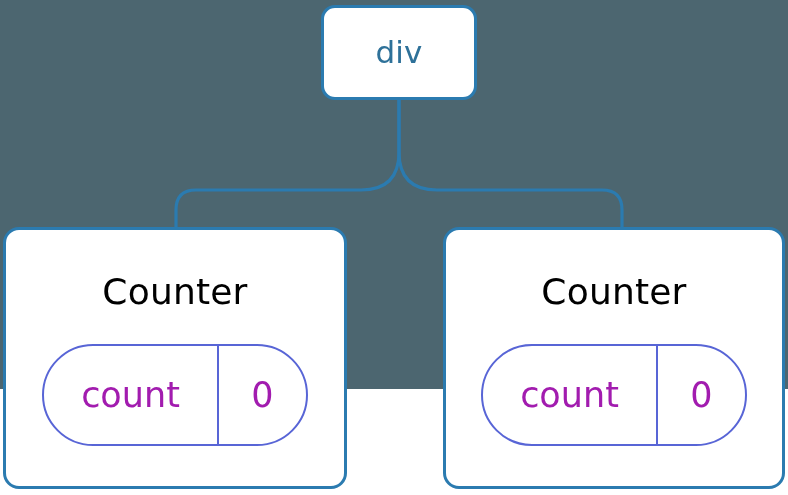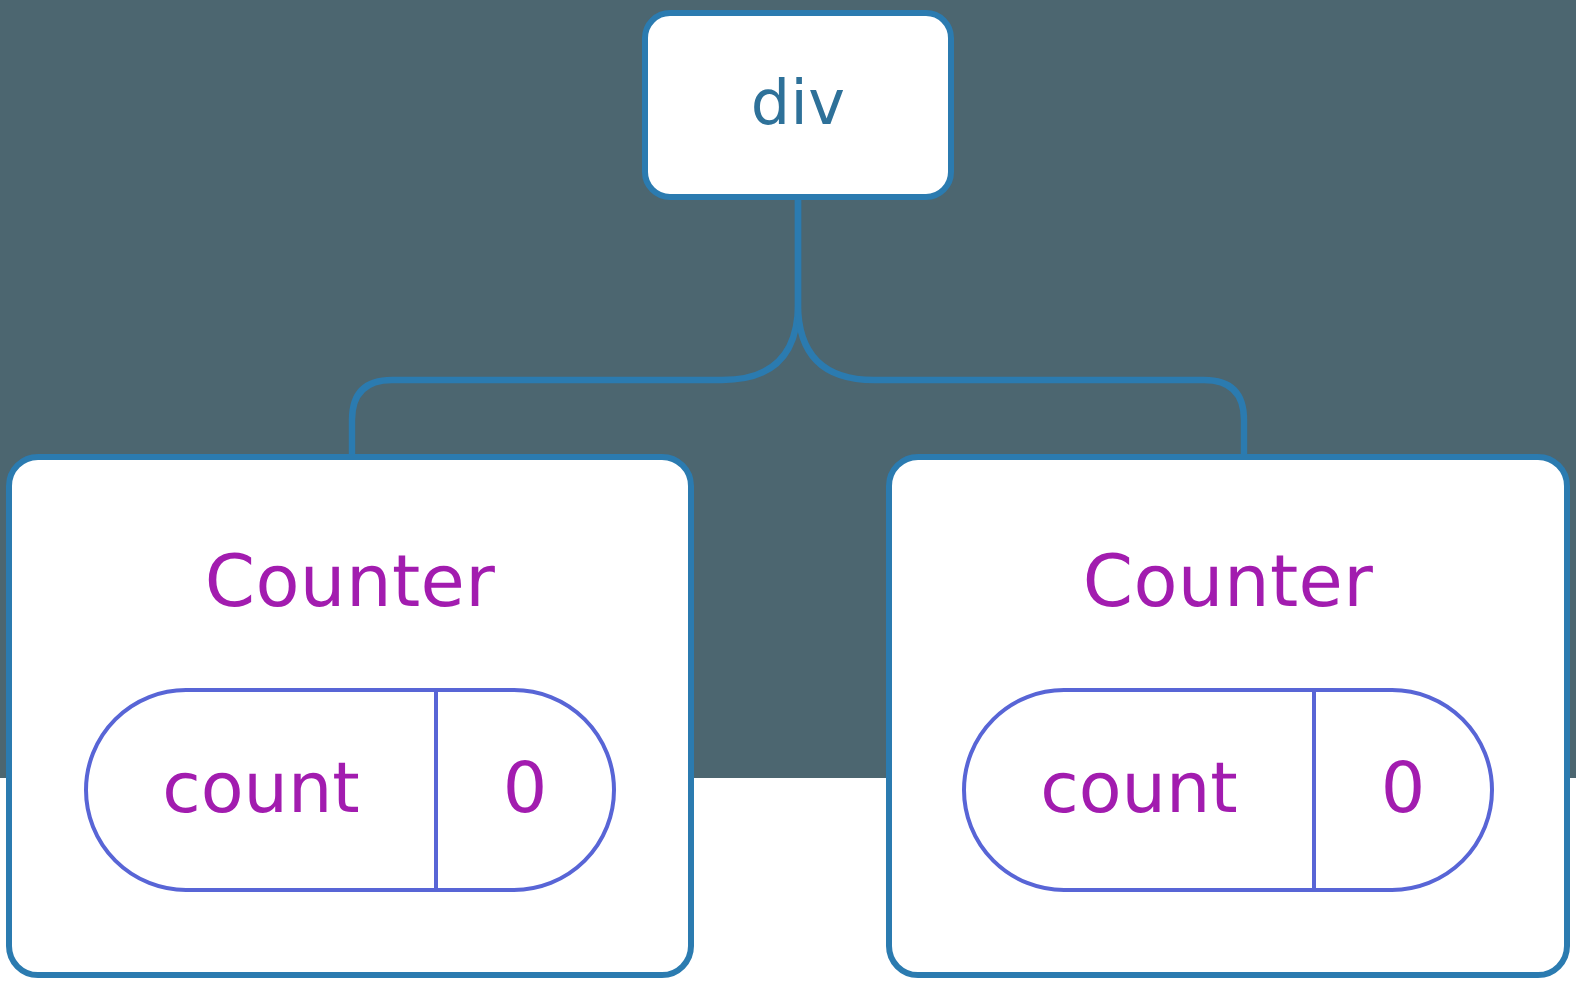--- a/index.html
+++ b/index.html
@@ -59,21 +59,21 @@
     top: 227px;
     height: 262px;
     border-radius: 16px;
     padding-top: 44px;
   }
   #node-counter-left  { left: 3px;   width: 344px; }
   #node-counter-right { left: 443px; width: 342px; }
 
   .counter-node .node-title {
     font-size: 36px;
-    color: #a21caf;
+    color: #000000;
     line-height: 1;
     letter-spacing: 0.2px;
   }
 
   
   .state-pill {
     margin-top: 34px;
     height: 102px;
     width: 266px;
     box-sizing: border-box;

